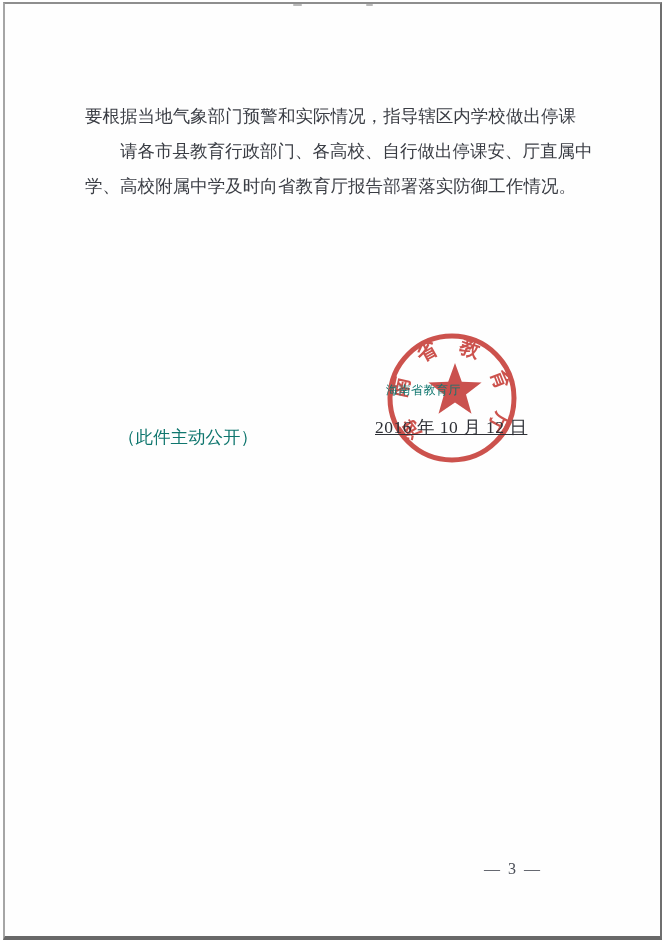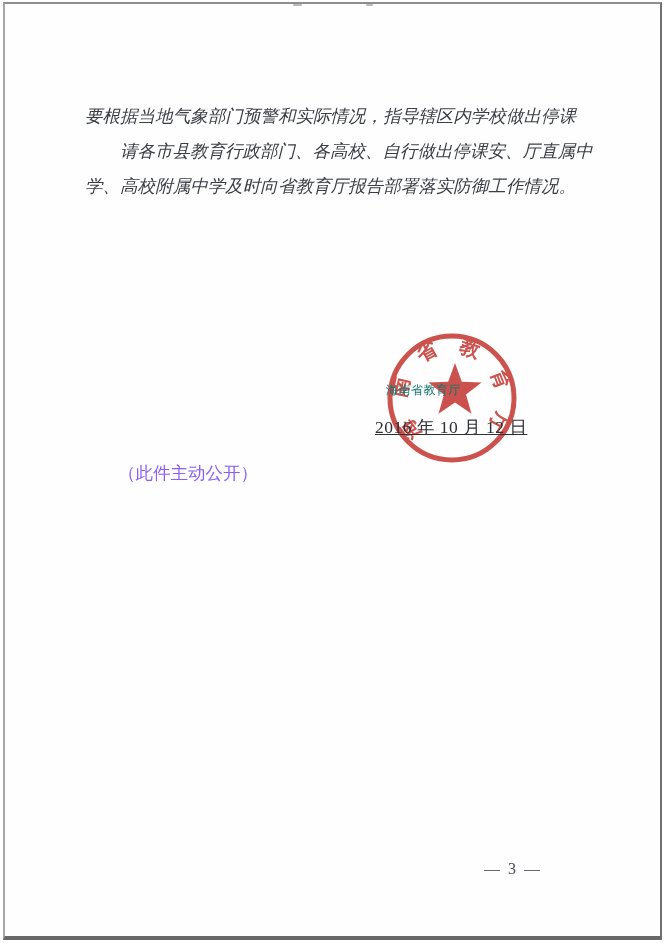--- a/index.html
+++ b/index.html
@@ -36,21 +36,20 @@
   
   .body-text {
     position: absolute;
     left: 85px;
     top: 99px;
     width: 491px;
     font-size: 17.5px;
     line-height: 35px;
     color: #3a3d44;
     letter-spacing: 0;
-    font-style: italic;
   }
   .line {
     text-align: justify;
     text-align-last: justify;
     height: 35px;
     white-space: nowrap;
   }
   .line.end {
     text-align-last: left;
   }
@@ -96,23 +95,23 @@
     top: 415px;
     font-size: 17.5px;
     color: #2e3036;
     letter-spacing: 0.5px;
     white-space: nowrap;
     text-decoration: underline;
   }
   .note {
     position: absolute;
     left: 118px;
-    top: 461px;
+    top: 425px;
     font-size: 17.5px;
-    color: #8b5cf6;
+    color: #0f766e;
     white-space: nowrap;
   }
   .pageno {
     position: absolute;
     left: 468px;
     top: 860px;
     width: 90px;
     text-align: center;
     font-size: 16px;
     color: #4a4e57;

